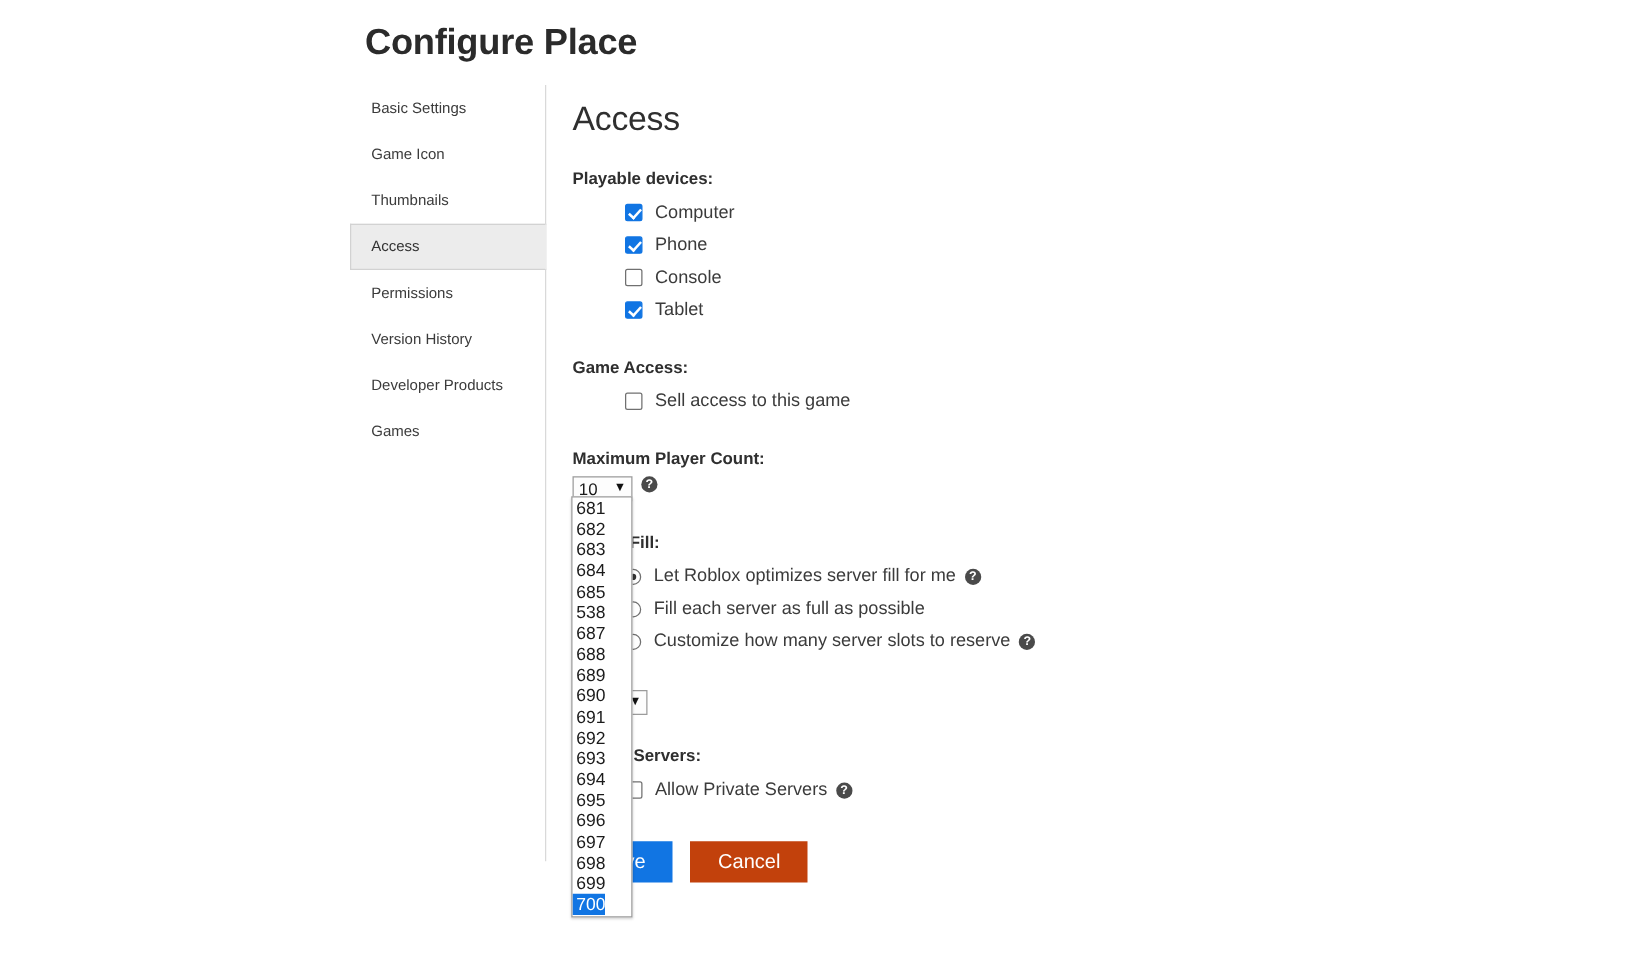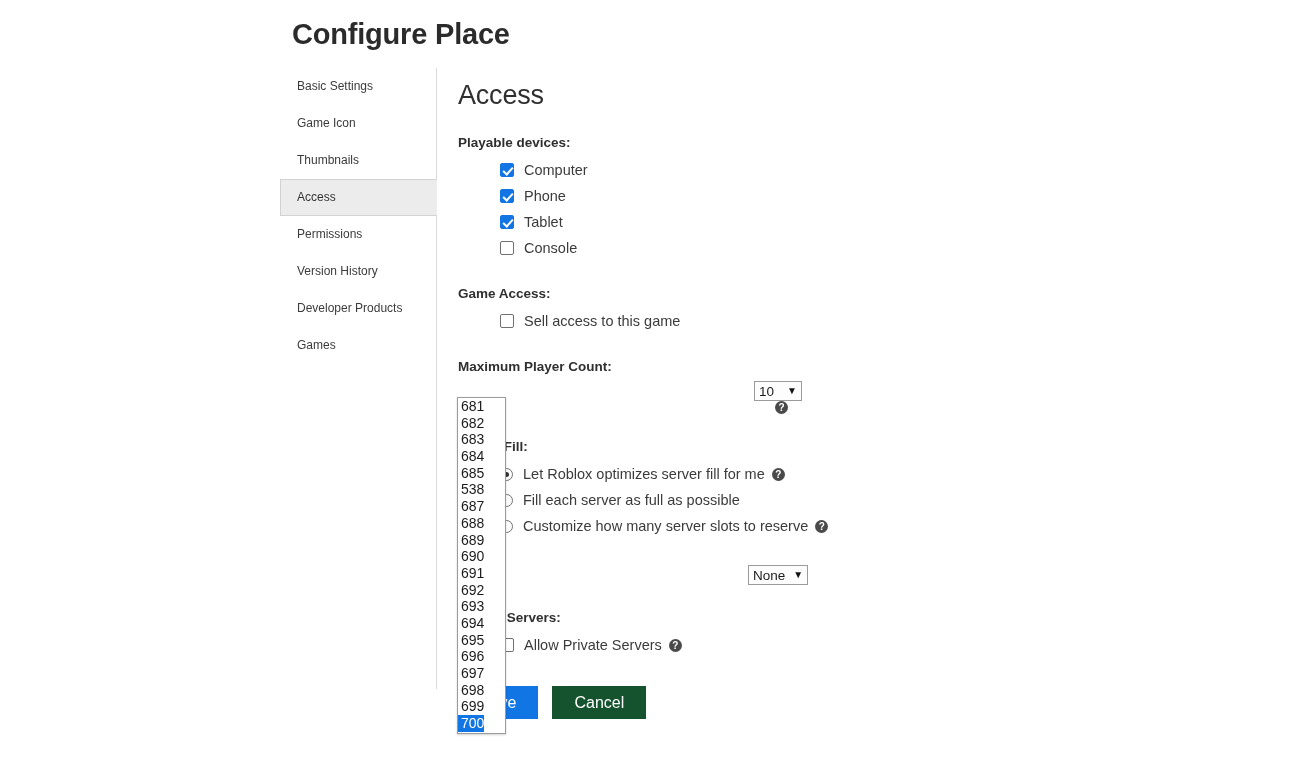--- a/index.html
+++ b/index.html
@@ -179,41 +179,41 @@
     font-family: "Liberation Sans", sans-serif;
   }
   .sel .sel-val { flex: 1 1 auto; }
   .sel .chev {
     margin-left: 8px;
     font-size: 10px;
     color: #111;
     line-height: 1;
   }
 
-  .sel-row { display: flex; align-items: center; flex-direction: column; }
+  .sel-row { display: flex; align-items: flex-start; }
 
   
   .btn-row {
     display: flex;
     align-items: center;
     gap: 14px;
     margin-top: 28px;
   }
   .btn {
     border: none;
     height: 33px;
     padding: 0 22px;
     font-size: 16px;
     color: #ffffff;
     cursor: pointer;
     font-family: "Liberation Sans", sans-serif;
     line-height: 33px;
   }
   .btn-save { background: #1175e3; }
-  .btn-cancel { background: #14532d; }
+  .btn-cancel { background: #c2410c; }
 
   
   .dropdown-list {
     position: absolute;
     left: 457px;
     top: 397px;
     width: 49px;
     height: 337px;
     background: #ffffff;
     border: 1px solid #9b9b9b;
@@ -298,26 +298,26 @@
 
     <div class="opt-row">
       <span class="cb checked"></span>
       <span>Computer</span>
     </div>
     <div class="opt-row">
       <span class="cb checked"></span>
       <span>Phone</span>
     </div>
     <div class="opt-row">
+      <span class="cb"></span>
+      <span>Console</span>
+    </div>
+    <div class="opt-row">
       <span class="cb checked"></span>
       <span>Tablet</span>
-    </div>
-    <div class="opt-row">
-      <span class="cb"></span>
-      <span>Console</span>
     </div>
 
     <div class="field-label">Game Access:</div>
     <div class="opt-row">
       <span class="cb"></span>
       <span>Sell access to this game</span>
     </div>
 
     <div class="field-label">Maximum Player Count:</div>
     <div class="sel-row">

